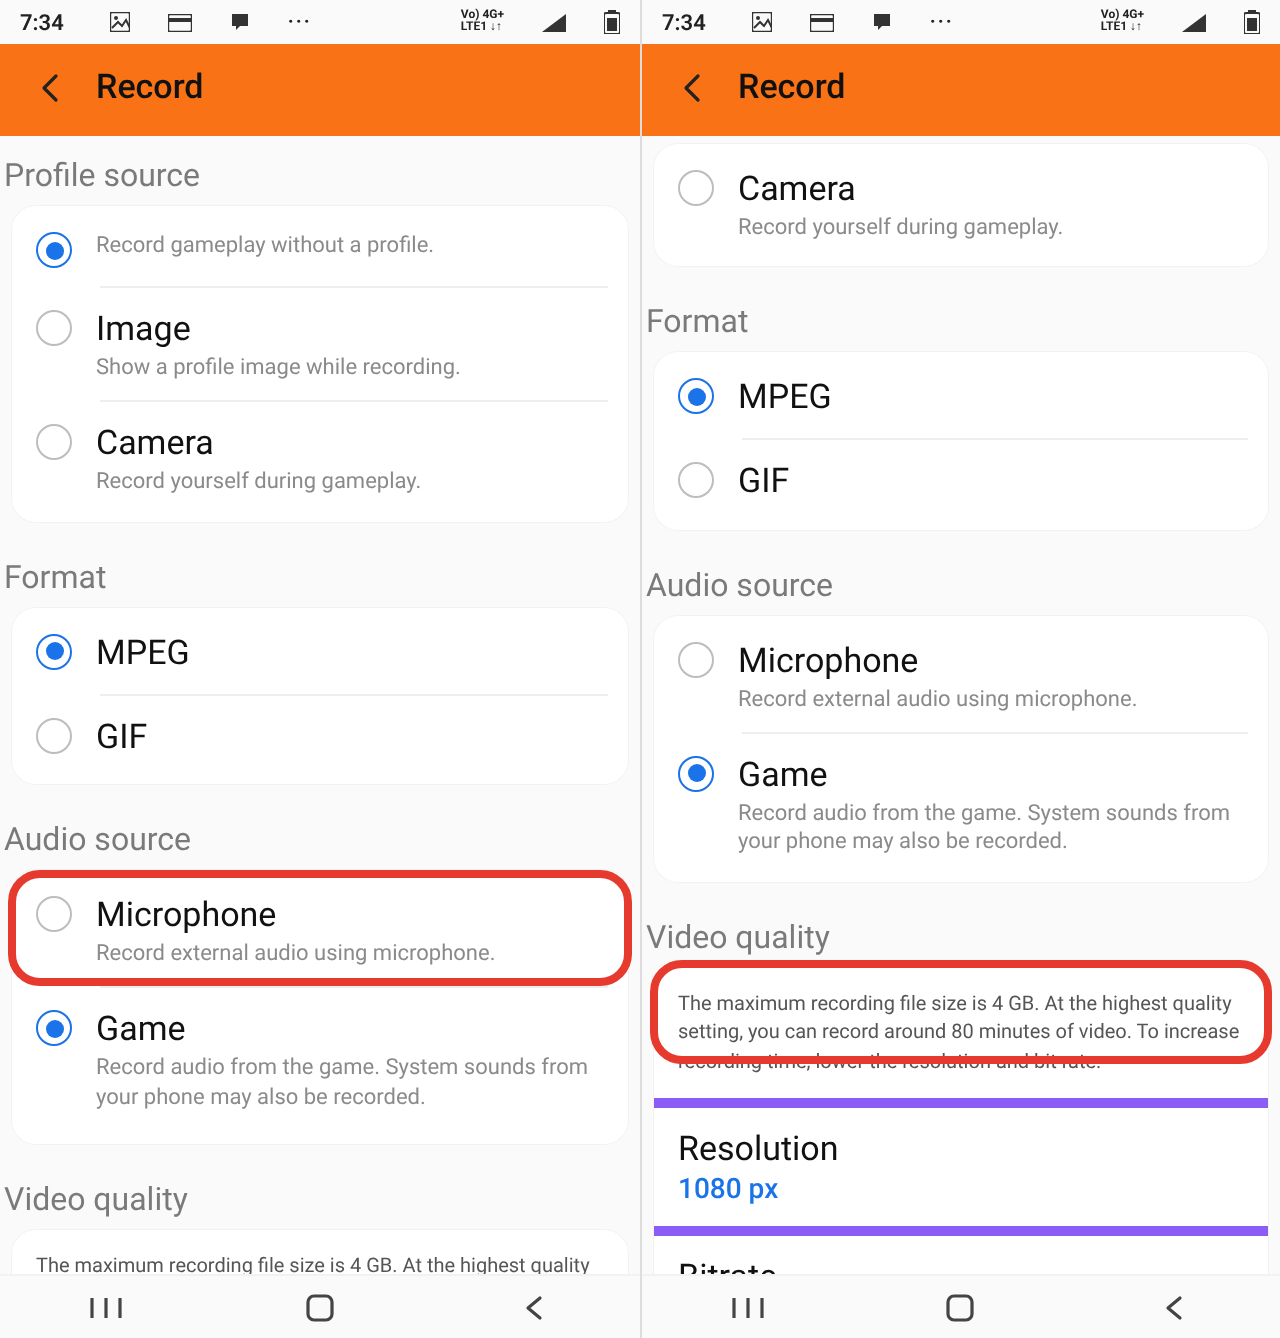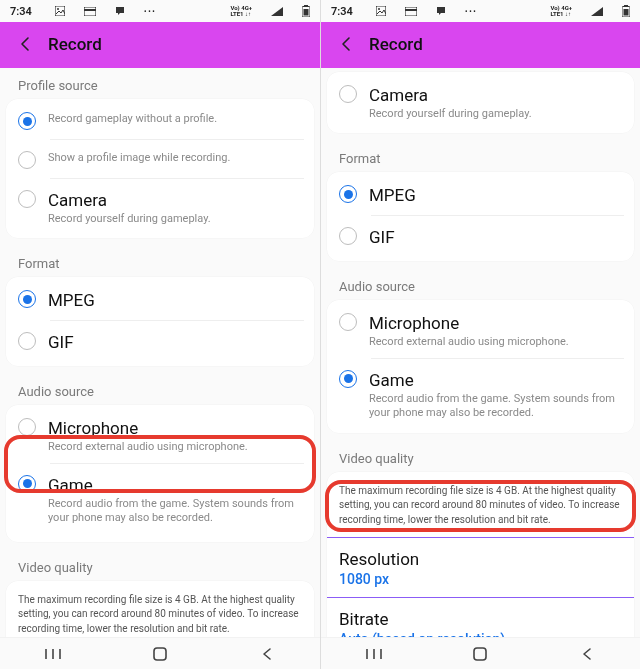--- a/index.html
+++ b/index.html
@@ -35,31 +35,31 @@
   .statusbar .time { font-size: 11px; margin-right: 4px; }
   .statusbar svg { display: block; }
   .dots { font-weight: 700; letter-spacing: 1px; }
   .sig-label { font-size: 6px; line-height: 6px; font-weight: 700; }
 
   .header {
     display: flex;
     align-items: center;
     gap: 14px;
     padding: 12px 16px 14px;
-    background: #d946ef;
+    background: #f97316;
   }
   .header .back svg { display: block; }
   .header .title { font-size: 17px; font-weight: 500; color: #111; }
 
   .scroll { flex: 1; overflow: hidden; }
 
   .section-label {
-    font-size: 13px;
+    font-size: 16px;
     color: #7a7a7a;
-    padding: 10px 18px 6px;
+    padding: 10px 2px 6px;
   }
   .card {
     background: #fff;
     border-radius: 12px;
     margin: 0 6px 8px;
     padding: 2px 0;
     box-shadow: 0 0 0 0.5px rgba(0,0,0,0.03);
   }
   .row {
     display: flex;
@@ -96,21 +96,21 @@
   .row-title { font-size: 17px; color: #111; line-height: 1.3; }
   .row-sub { font-size: 11px; color: #8a8a8a; line-height: 1.3; margin-top: 1px; }
   .row-val { font-size: 14px; color: #1a73e8; font-weight: 500; margin-top: 1px; }
 
   .info-block {
     padding: 10px 12px 10px;
     font-size: 10px;
     color: #555;
     line-height: 1.45;
   }
-  .setting-row { padding: 10px 12px; border-top: 1px solid #8b5cf6; }
+  .setting-row { padding: 10px 12px; border-top: 5px solid #8b5cf6; }
   .setting-row:first-of-type { border-top: none; }
 
   .highlight {
     position: absolute;
     border: 4px solid #e63a2e;
     border-radius: 16px;
     pointer-events: none;
     z-index: 10;
   }
 
@@ -177,20 +177,21 @@
     <div class="card">
       <div class="row border">
         <div class="radio on"></div>
         <div class="row-text">
           <div class="row-sub">Record gameplay without a profile.</div>
         </div>
       </div>
       <div class="row border">
         <div class="radio"></div>
         <div class="row-text">
+          <div class="row-title">Image</div>
           <div class="row-sub">Show a profile image while recording.</div>
         </div>
       </div>
       <div class="row">
         <div class="radio"></div>
         <div class="row-text">
           <div class="row-title">Camera</div>
           <div class="row-sub">Record yourself during gameplay.</div>
         </div>
       </div>

